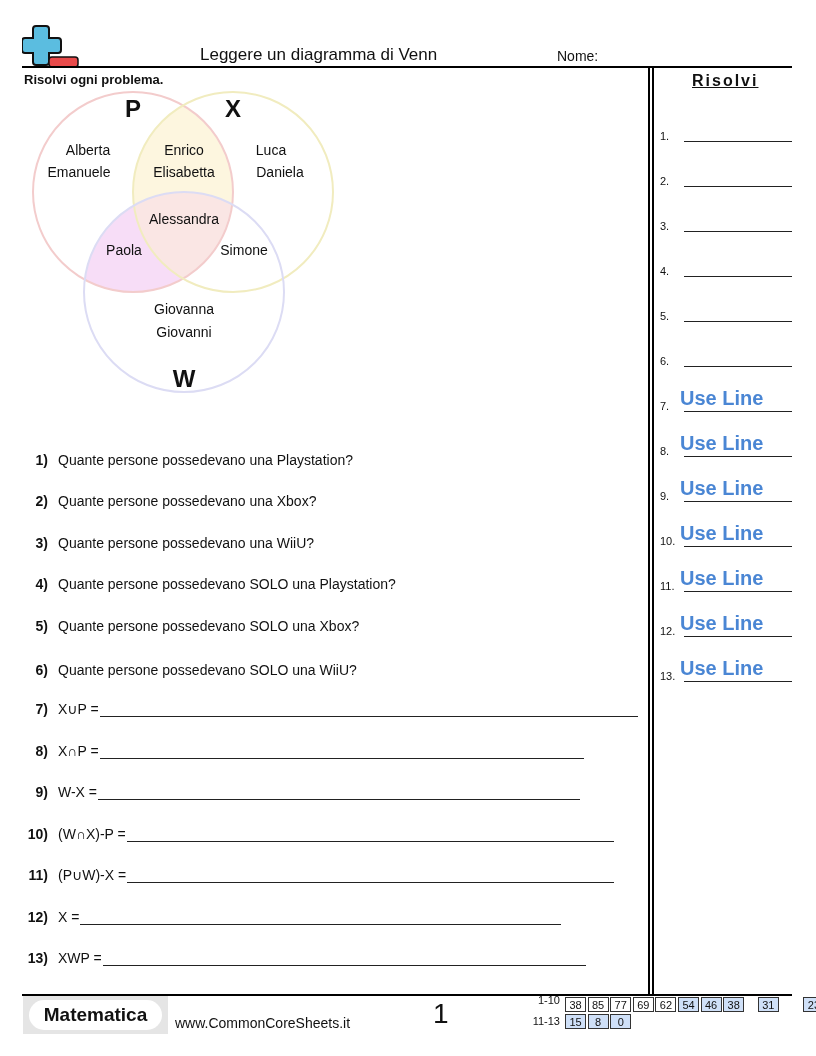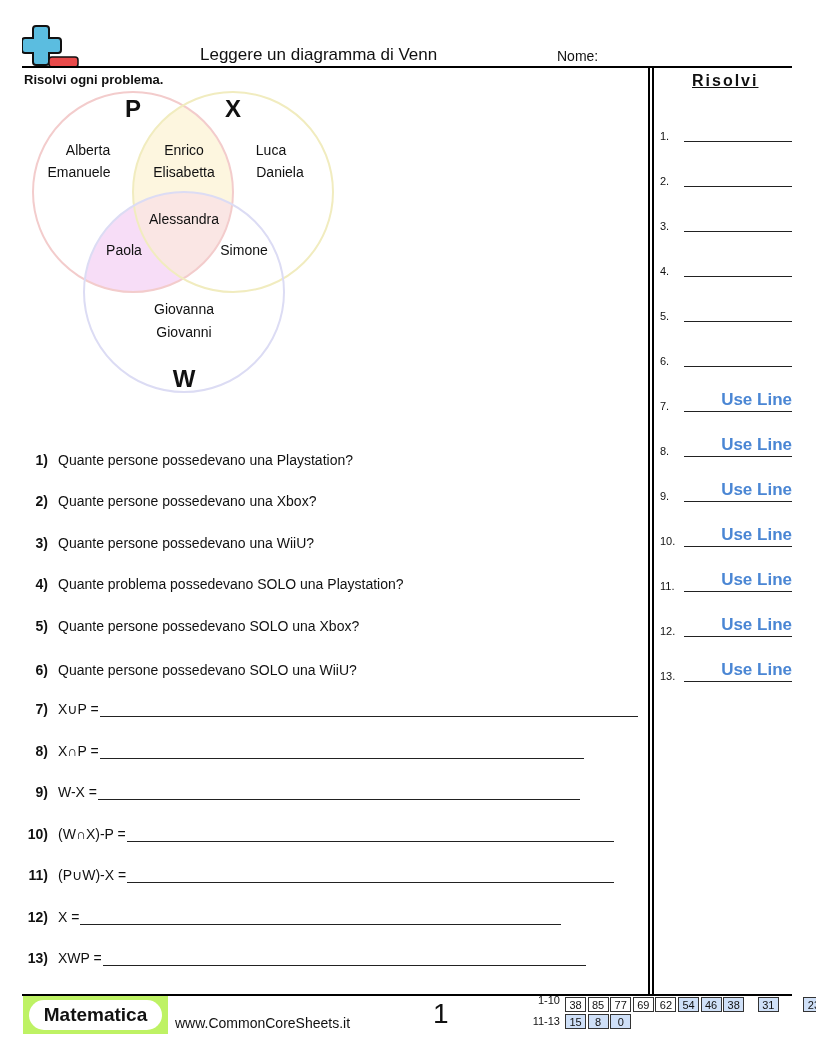--- a/index.html
+++ b/index.html
@@ -10,32 +10,32 @@
   #title { left:200px; top:45px; font-size:17px; }
   #name-label { left:557px; top:48px; font-size:14px; }
   #header-rule { left:22px; top:66px; width:770px; height:2px; background:#000; }
   #instructions { left:24px; top:72px; font-size:13px; font-weight:bold;text-align:right; }
   .vline { top:68px; width:2px; height:928px; background:#000; }
   #answers-title { left:692px; top:72px; font-size:16px; font-weight:bold;
                    letter-spacing:2px; text-decoration:underline; }
   .ans-row { left:660px; width:132px; height:22px; }
   .ans-num { position:absolute; left:0; bottom:0; font-size:11px; }
   .ans-line { position:absolute; left:24px; right:0; bottom:0; height:1.5px; background:#222; }
-  .ans-hint { position:absolute; left:20px; right:0; bottom:2px; text-align:right;
-              font-size:17px; font-weight:bold; color:#4a86d4; }
+  .ans-hint { position:absolute; left:20px; right:0; bottom:2px; text-align:left;
+              font-size:20px; font-weight:bold; color:#4a86d4; }
   .q { left:24px; font-size:14px; white-space:nowrap; }
   .q .num { display:inline-block; width:24px; text-align:right; font-weight:bold; margin-right:10px; }
   .q2 { left:24px; font-size:14px; white-space:nowrap; display:flex; align-items:flex-end; }
   .q2 .num { display:inline-block; width:24px; text-align:right; font-weight:bold; margin-right:10px; }
   .q2 .fill { display:inline-block; border-bottom:1.2px solid #222; height:14px; margin-left:1px; }
   #venn { left:20px; top:85px; width:330px; height:320px; }
   .venn-name { font-size:14px; fill:#111; font-family:"Liberation Sans", sans-serif; }
   .venn-label { font-size:24px; font-weight:bold; fill:#111; font-family:"Liberation Sans", sans-serif; }
   #footer-rule { left:22px; top:994px; width:770px; height:2px; background:#000; }
-  #brand-box { left:23px; top:996px; width:145px; height:38px; background:#bef264; }
+  #brand-box { left:23px; top:996px; width:145px; height:38px; background:#e5e5e5; }
   #brand-pill { position:absolute; left:6px; top:4px; width:133px; height:30px; background:#fff;
                 border-radius:16px; text-align:center; font-size:19px; font-weight:bold; line-height:30px; }
   #site { left:175px; top:1015px; font-size:14px; }
   #page-num { left:433px; top:998px; font-size:28px; }
   .score-lbl { font-size:11px; text-align:right; width:40px; }
   .score-cell { position:absolute; width:21px; height:15px; border:1px solid #333; box-sizing:border-box;
                 font-size:11px; text-align:center; line-height:14px; }
   .score-cell.hi { background:#cfe0f8; }
 </style>
 </head>
@@ -91,21 +91,21 @@
   <text class="venn-name" x="164" y="139" text-anchor="middle">Alessandra</text>
   <text class="venn-name" x="104" y="170" text-anchor="middle">Paola</text>
   <text class="venn-name" x="224" y="170" text-anchor="middle">Simone</text>
   <text class="venn-name" x="164" y="229" text-anchor="middle">Giovanna</text>
   <text class="venn-name" x="164" y="252" text-anchor="middle">Giovanni</text>
 </svg>
 
 <div class="abs q" style="top:452px"><span class="num">1)</span><span>Quante persone possedevano una Playstation?</span></div>
 <div class="abs q" style="top:493px"><span class="num">2)</span><span>Quante persone possedevano una Xbox?</span></div>
 <div class="abs q" style="top:535px"><span class="num">3)</span><span>Quante persone possedevano una WiiU?</span></div>
-<div class="abs q" style="top:576px"><span class="num">4)</span><span>Quante problema possedevano SOLO una Playstation?</span></div>
+<div class="abs q" style="top:576px"><span class="num">4)</span><span>Quante persone possedevano SOLO una Playstation?</span></div>
 <div class="abs q" style="top:618px"><span class="num">5)</span><span>Quante persone possedevano SOLO una Xbox?</span></div>
 <div class="abs q" style="top:662px"><span class="num">6)</span><span>Quante persone possedevano SOLO una WiiU?</span></div>
 
 <div class="abs q2" style="top:701px; width:614px">
     <span class="num">7)</span>
     <span>X∪P =</span>
     <span class="fill" style="flex:1"></span>
   </div>
 <div class="abs q2" style="top:743px; width:560px">
     <span class="num">8)</span>

